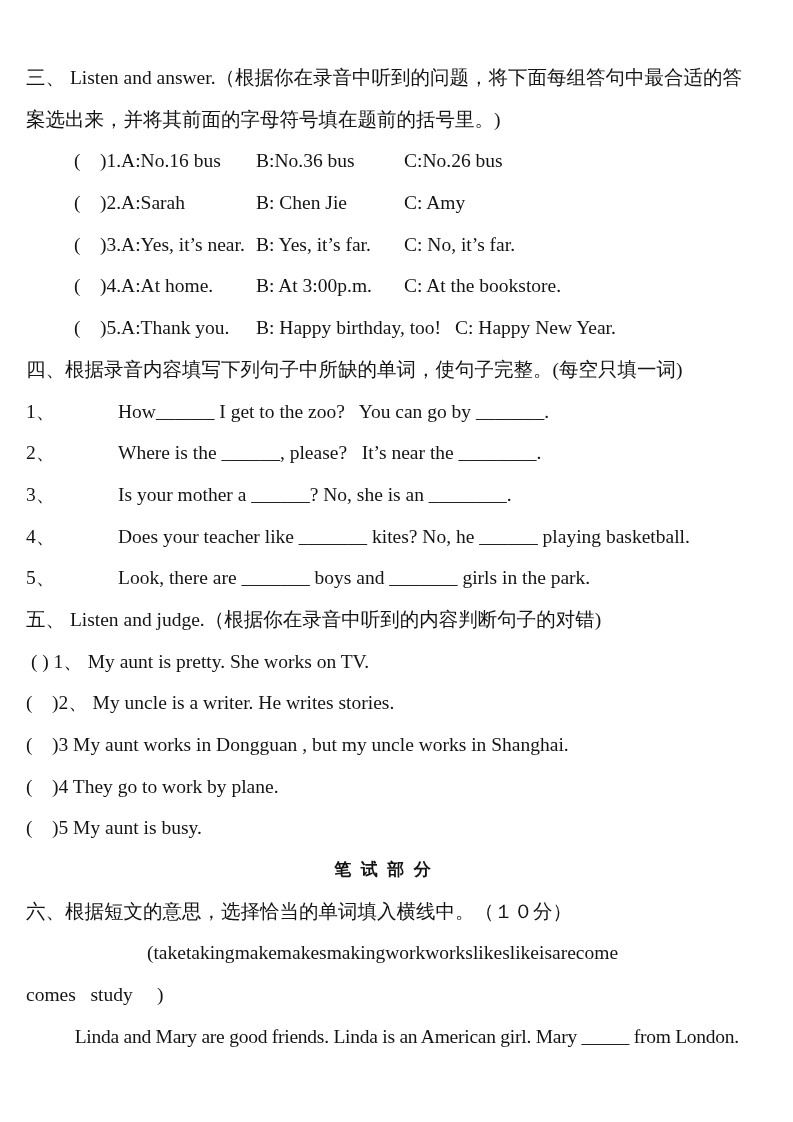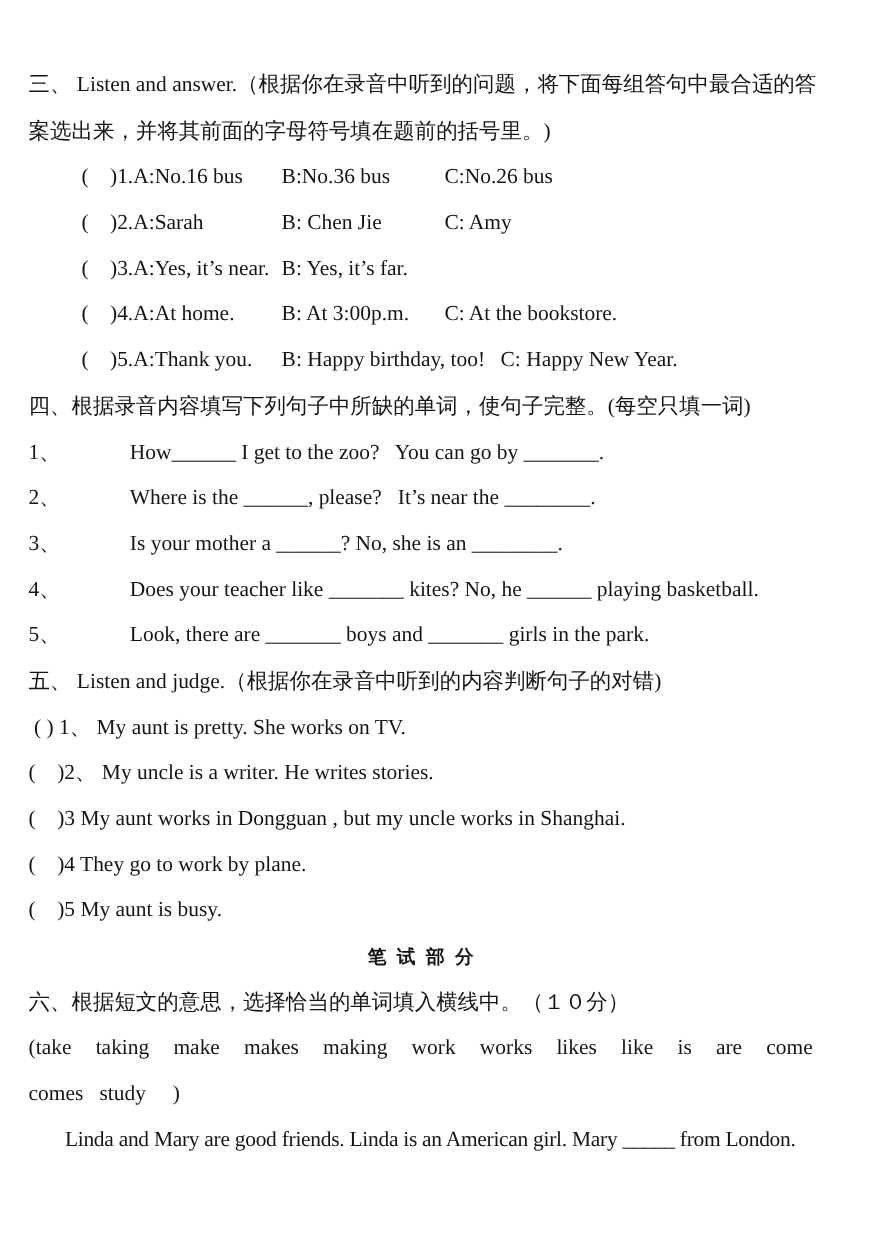--- a/index.html
+++ b/index.html
@@ -28,23 +28,23 @@
   .mc-c { white-space: pre; }
   .q-row { display: flex; }
   .q-num { min-width: 92px; white-space: pre; }
   .q-text { white-space: pre; }
   .title-line {
     text-align: center;
     font-weight: bold;
     font-size: 17px;
     font-family: "Liberation Sans", "DejaVu Sans", sans-serif;
   }
-  .wordbank { display: flex; justify-content: space-between; }
+  .wordbank { display: flex; justify-content: center; }
   .wordbank span { white-space: pre; }
-  .passage { text-indent: 33px; letter-spacing: -0.25px; }
+  .passage { text-indent: 33px; letter-spacing: -0.25px; text-align: right; }
 </style>
 </head>
 <body>
 
 <div class="doc">
 
   <div class="line">三、 Listen and answer.（根据你在录音中听到的问题，将下面每组答句中最合适的答</div>
   <div class="line">案选出来，并将其前面的字母符号填在题前的括号里。)</div>
 
   <div class="line mc-row">
@@ -53,20 +53,21 @@
     <span class="mc-c">C:No.26 bus</span>
   </div>
   <div class="line mc-row">
     <span class="mc-a">(    )2.A:Sarah</span>
     <span class="mc-b">B: Chen Jie</span>
     <span class="mc-c">C: Amy</span>
   </div>
   <div class="line mc-row">
     <span class="mc-a">(    )3.A:Yes, it’s near.</span>
     <span class="mc-b">B: Yes, it’s far.</span>
+    <span class="mc-c">C: No, it’s far.</span>
   </div>
   <div class="line mc-row">
     <span class="mc-a">(    )4.A:At home.</span>
     <span class="mc-b">B: At 3:00p.m.</span>
     <span class="mc-c">C: At the bookstore.</span>
   </div>
   <div class="line mc-row">
     <span class="mc-a">(    )5.A:Thank you.</span>
     <span class="mc-b">B: Happy birthday, too!</span>
     <span class="mc-c">C: Happy New Year.</span>

